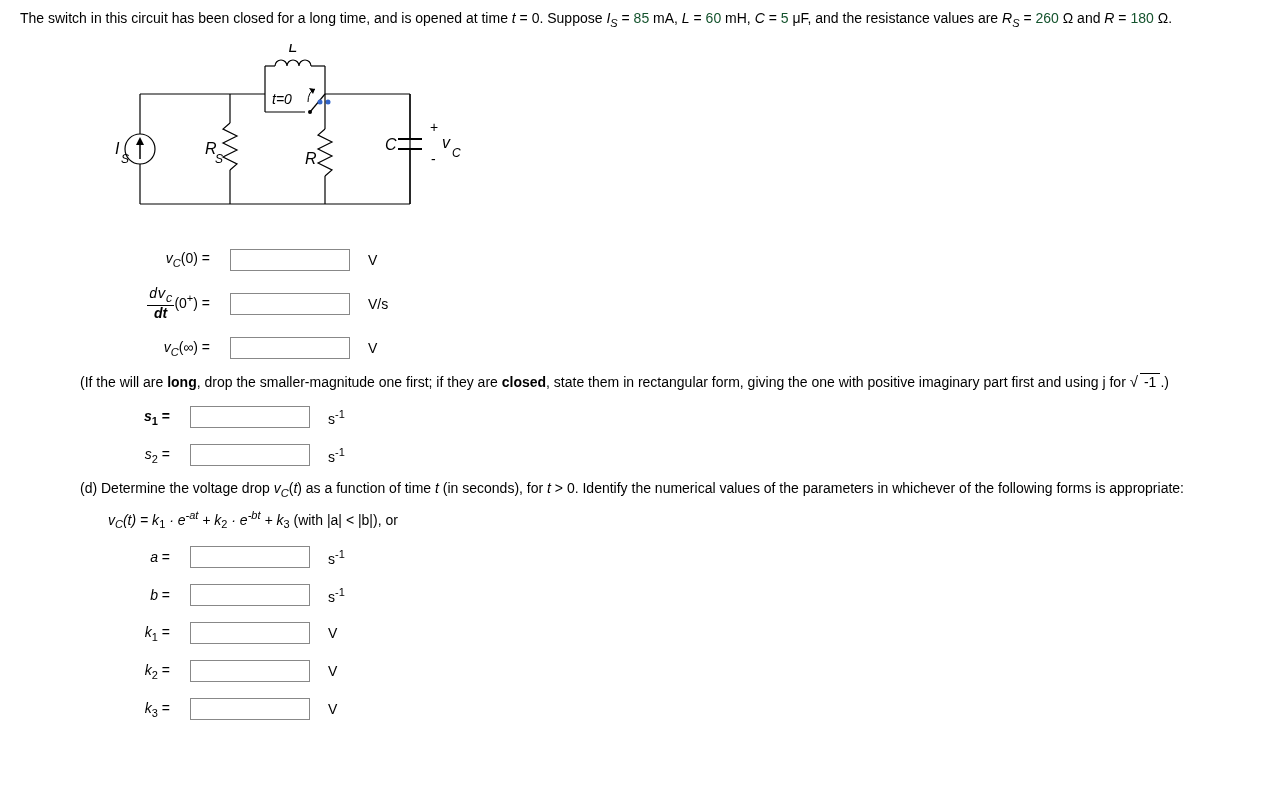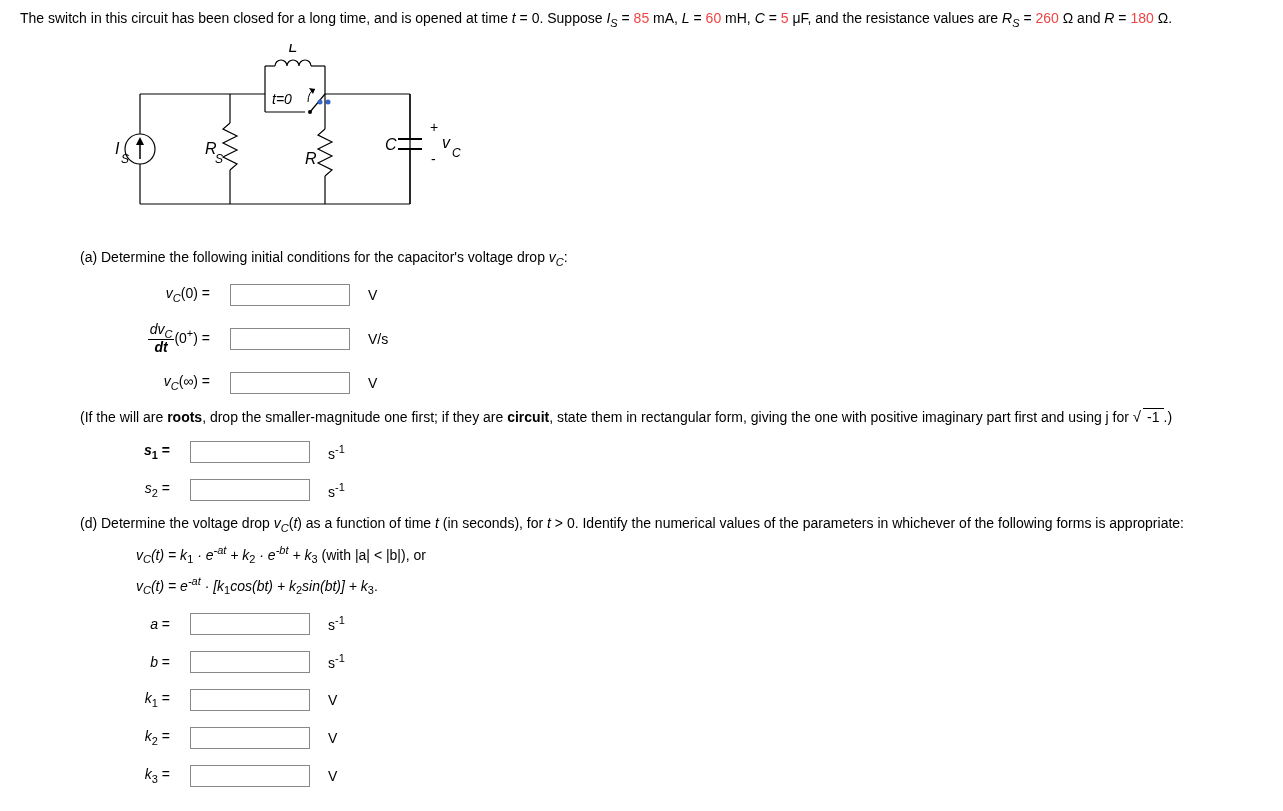--- a/index.html
+++ b/index.html
@@ -6,21 +6,21 @@
       font-family: Arial, sans-serif;
       font-size: 14px;
       color: #000;
       margin: 0;
       padding: 10px 20px;
       background: #fff;
     }
     .problem-text {
       margin-bottom: 15px;
     }
-    .red { color: #ef4444; }
+    .red { color: #14532d; }
     .sub { font-size: 11px; vertical-align: sub; }
     .sup { font-size: 11px; vertical-align: super; }
     .italic { font-style: italic; }
     .bold { font-weight: bold; }
     .circuit {
       margin: 10px 0 20px 90px;
       width: 370px;
       height: 185px;
     }
     .section {
@@ -41,29 +41,29 @@
       border: 1px solid #888;
       background: #fff;
       height: 20px;
       width: 110px;
       padding: 0 4px;
     }
     .unit {
       margin-left: 6px;
     }
     .formula-block {
-      margin: 10px 0 10px 56px;
+      margin: 10px 0 10px 28px;
     }
     .frac {
       display: inline-block;
       text-align: center;
       vertical-align: middle;
       font-style: italic;
     }
-    .frac .num { display: block; border-bottom: 1px solid #000; padding: 0 2px; line-height: 1.1; }
+    .frac .num { display: block; border-bottom: 1px solid #000; padding: 0 2px; line-height: 1.1; font-family: Liberation Mono, monospace; }
     .frac .den { display: block; padding: 0 2px; line-height: 1.1; font-weight: bold; }
     .sqrt {
       display: inline-block;
       border-top: 1px solid #000;
       padding: 0 4px;
       margin-left: 2px;
     }
     .sqrt-sym::before {
       content: "√";
       font-size: 15px;
@@ -131,23 +131,20 @@
     <text x="275" y="106" font-style="italic" font-size="16"><tspan>C</tspan></text>
 
     <text x="320" y="88" font-size="14"><tspan>+</tspan></text>
     <text x="321" y="120" font-size="14"><tspan>-</tspan></text>
     <text x="332" y="104" font-style="italic" font-size="16"><tspan>v</tspan></text>
     <text x="342" y="113" font-style="italic" font-size="12"><tspan>C</tspan></text>
   </svg>
 </div>
 
 <div class="section">
-  <div>
-    <span>(a) Determine the following initial conditions for the capacitor's voltage drop </span><span class="italic">v</span><span class="italic sub">C</span><span>:</span>
-  </div>
   <div class="answer-row">
     <div class="label">
       <span class="italic">v</span><span class="italic sub">C</span><span>(0) =</span>
     </div>
     <input class="answer-input" style="">
     <span class="unit">V</span>
   </div>
   <div class="answer-row">
     <div class="label">
       <span class="frac"><span class="num"><span>dv</span><span class="sub">C</span></span><span class="den">dt</span></span><span>(0</span><span class="sup">+</span><span>) =</span>
@@ -162,21 +159,21 @@
     <div class="label">
       <span class="italic">v</span><span class="italic sub">C</span><span>(∞) =</span>
     </div>
     <input class="answer-input" style="">
     <span class="unit">V</span>
   </div>
 </div>
 
 <div class="section">
   <div style="margin-top:6px;">
-    <span>(If the will are </span><span class="bold">roots</span><span>, drop the smaller-magnitude one first; if they are </span><span class="bold">circuit</span><span>, state them in rectangular form, giving the one with positive imaginary part first and using j for </span><span class="sqrt-sym"></span><span class="sqrt">-1</span><span>.)</span>
+    <span>(If the will are </span><span class="bold">long</span><span>, drop the smaller-magnitude one first; if they are </span><span class="bold">closed</span><span>, state them in rectangular form, giving the one with positive imaginary part first and using j for </span><span class="sqrt-sym"></span><span class="sqrt">-1</span><span>.)</span>
   </div>
   <div class="answer-row">
     <div class="label" style="min-width:50px;font-weight:bold;">
       <span class="italic">s</span><span class="sub">1</span><span> =</span>
     </div>
     <input class="answer-input" style="">
     <span class="unit"><span>s</span><span class="sup">-1</span></span>
   </div>
   <div class="answer-row">
     <div class="label" style="min-width:50px;">
@@ -187,23 +184,20 @@
   </div>
 </div>
 
 <div class="section">
   <div>
     <span>(d) Determine the voltage drop </span><span class="italic">v</span><span class="italic sub">C</span><span>(</span><span class="italic">t</span><span>) as a function of time </span><span class="italic">t</span><span> (in seconds), for </span><span class="italic">t</span><span> &gt; 0. Identify the numerical values of the parameters in whichever of the following forms is appropriate:</span>
   </div>
   <div class="formula-block">
     <span class="italic">v</span><span class="italic sub">C</span><span class="italic">(t) = k</span><span class="sub">1</span><span class="italic"> · e</span><span class="italic sup">-at</span><span class="italic"> + k</span><span class="sub">2</span><span class="italic"> · e</span><span class="italic sup">-bt</span><span class="italic"> + k</span><span class="sub">3</span><span> (with |a| &lt; |b|), or</span>
   </div>
-  <div class="formula-block">
-    <span class="italic">v</span><span class="italic sub">C</span><span class="italic">(t) = e</span><span class="italic sup">-at</span><span class="italic"> · [k</span><span class="sub">1</span><span class="italic">cos(bt) + k</span><span class="sub">2</span><span class="italic">sin(bt)] + k</span><span class="sub">3</span><span>.</span>
-  </div>
 
   <div class="answer-row">
     <div class="label" style="min-width:50px;"><span class="italic">a</span><span> =</span></div>
     <input class="answer-input" style="">
     <span class="unit"><span>s</span><span class="sup">-1</span></span>
   </div>
   <div class="answer-row">
     <div class="label" style="min-width:50px;"><span class="italic">b</span><span> =</span></div>
     <input class="answer-input" style="">
     <span class="unit"><span>s</span><span class="sup">-1</span></span>

